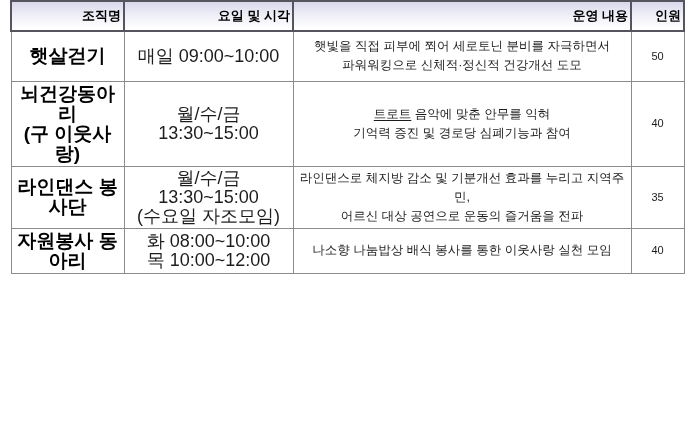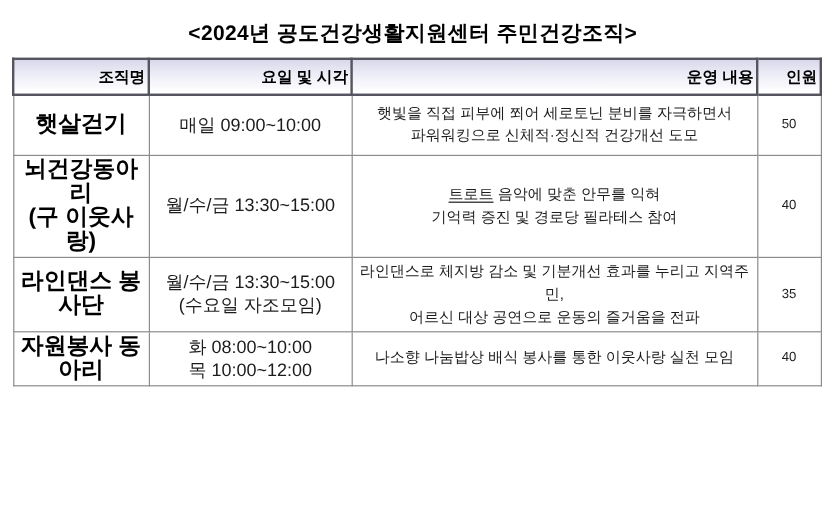--- a/index.html
+++ b/index.html
@@ -58,29 +58,28 @@
     line-height: 19px;
   }
   tbody tr { height: 50px; }
   tbody tr:last-child { height: 42px; }
   td.org {
     font-weight: bold;
     font-size: 19px;
     line-height: 20px;
     color: #000000;
   }
-  td.schedule { font-size: 15px; margin-left: 28px; }
+  td.schedule { font-size: 18px; margin-left: 28px; }
   td.count { font-size: 11px; }
   .u { text-decoration: underline; text-underline-offset: 2px; }
 </style>
 </head>
 <body>
 
 <div class="page">
-  <div class="title">&lt;2024년 공도건강생활지원센터 주민건강조직&gt;</div>
 
   <table class="org-table">
     <colgroup>
       <col class="c1">
         <col class="c2">
         <col class="c3">
         <col class="c4">
     </colgroup>
     <thead>
       <tr>
@@ -107,21 +106,21 @@
         <tr>
           <td class="org">
             <div>뇌건강동아리</div>
             <div>(구 이웃사랑)</div>
           </td>
           <td class="schedule">
             <div>월/수/금 13:30~15:00</div>
           </td>
           <td class="content">
             <div><span class="u">트로트</span><span> 음악에 맞춘 안무를 익혀</span></div>
-            <div><span>기억력 증진 및 경로당 필라테스 참여</span></div>
+            <div><span>기억력 증진 및 경로당 심폐기능과 참여</span></div>
           </td>
           <td class="count">40</td>
         </tr>
         <tr>
           <td class="org">
             <div>라인댄스 봉사단</div>
           </td>
           <td class="schedule">
             <div>월/수/금 13:30~15:00</div>
             <div>(수요일 자조모임)</div>

